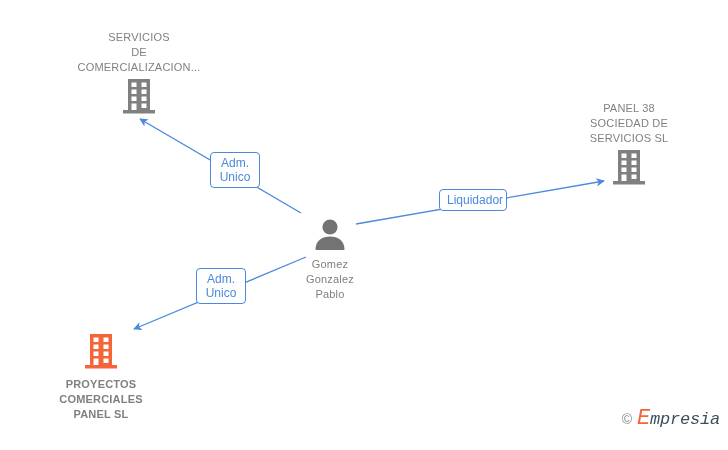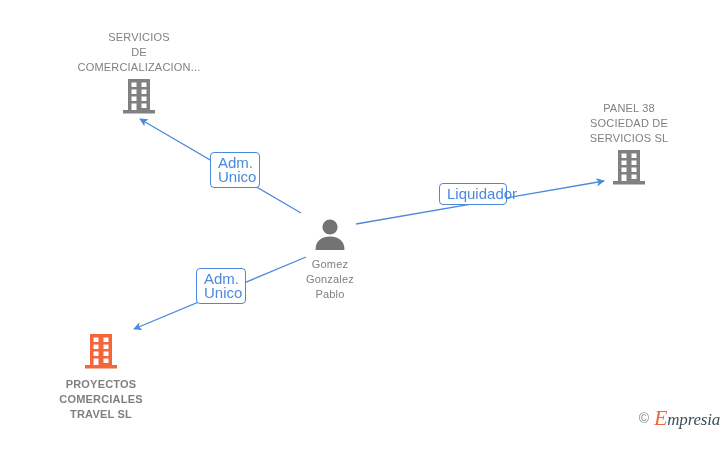--- a/index.html
+++ b/index.html
@@ -50,21 +50,21 @@
   .node.caption-top .caption { margin-bottom: 2px; }
   .node.caption-bottom .caption { margin-top: 3px; text-align: center; }
 
   
   .edge-label {
     position: absolute;
     background: #ffffff;
     border: 1px solid #4a89dc;
     border-radius: 4px;
     color: #4a89dc;
-    font-size: 15px;
+    font-size: 12px;
     line-height: 14px;
     text-align: center;
     padding: 3px 7px;
     white-space: pre-line;
     box-sizing: border-box;
   }
 
   
   #watermark {
     position: absolute;
@@ -73,21 +73,21 @@
     display: flex;
     align-items: center;
     gap: 5px;
     user-select: none;
   }
   #watermark .copy {
     font-size: 14px;
     color: #8a8a8a;
   }
   #watermark .brand {
-    font-family: Liberation Serif, serif;
+    font-family: Liberation Mono, monospace;
     font-style: italic;
     font-size: 17px;
     color: #3d4f5d;
     letter-spacing: -.2px;
   }
   #watermark .brand .cap {
     color: #f4663a;
     font-size: 22px;
   }
 </style>
@@ -160,39 +160,39 @@
         <rect x="19.5" y="12.5" width="5" height="4.5" fill="#ffffff"></rect>
         <rect x="9.5" y="19.5" width="5" height="4.5" fill="#ffffff"></rect>
         <rect x="19.5" y="19.5" width="5" height="4.5" fill="#ffffff"></rect>
         <rect x="9.5" y="26.5" width="5" height="6.5" fill="#ffffff"></rect>
         <rect x="19.5" y="26.5" width="5" height="4.5" fill="#ffffff"></rect>
         <rect x="1" y="33" width="32" height="3.5" fill="#f4663a"></rect>
       </svg>
     </span>
     <div class="caption">PROYECTOS
 COMERCIALES
-TRAVEL SL</div>
+PANEL SL</div>
   </div>
 
   <div class="node caption-bottom" style="left:330px; top:218px;">
     <span class="glyph">
       <svg width="34" height="32" viewBox="0 0 34 32" xmlns="http://www.w3.org/2000/svg">
         <circle cx="17" cy="9" r="7.6" fill="#737373"></circle>
         <path d="M 2.5 32 C 2.5 22.5 9 18.6 17 18.6 C 25 18.6 31.5 22.5 31.5 32 Z" fill="#737373"></path>
       </svg>
     </span>
     <div class="caption">Gomez
 Gonzalez
 Pablo</div>
   </div>
 
   <div class="edge-label" style="left:210px; top:152px; width:50px;">Adm.
 Unico</div>
 
-  <div class="edge-label" style="left:439px; top:183px; width:68px;">Liquidador</div>
+  <div class="edge-label" style="left:439px; top:189px; width:68px;">Liquidador</div>
 
   <div class="edge-label" style="left:196px; top:268px; width:50px;">Adm.
 Unico</div>
 
   <div id="watermark">
     <span class="copy">©</span>
     <span class="brand"><span class="cap">E</span><span>mpresia</span></span>
   </div>
 
 </div>

